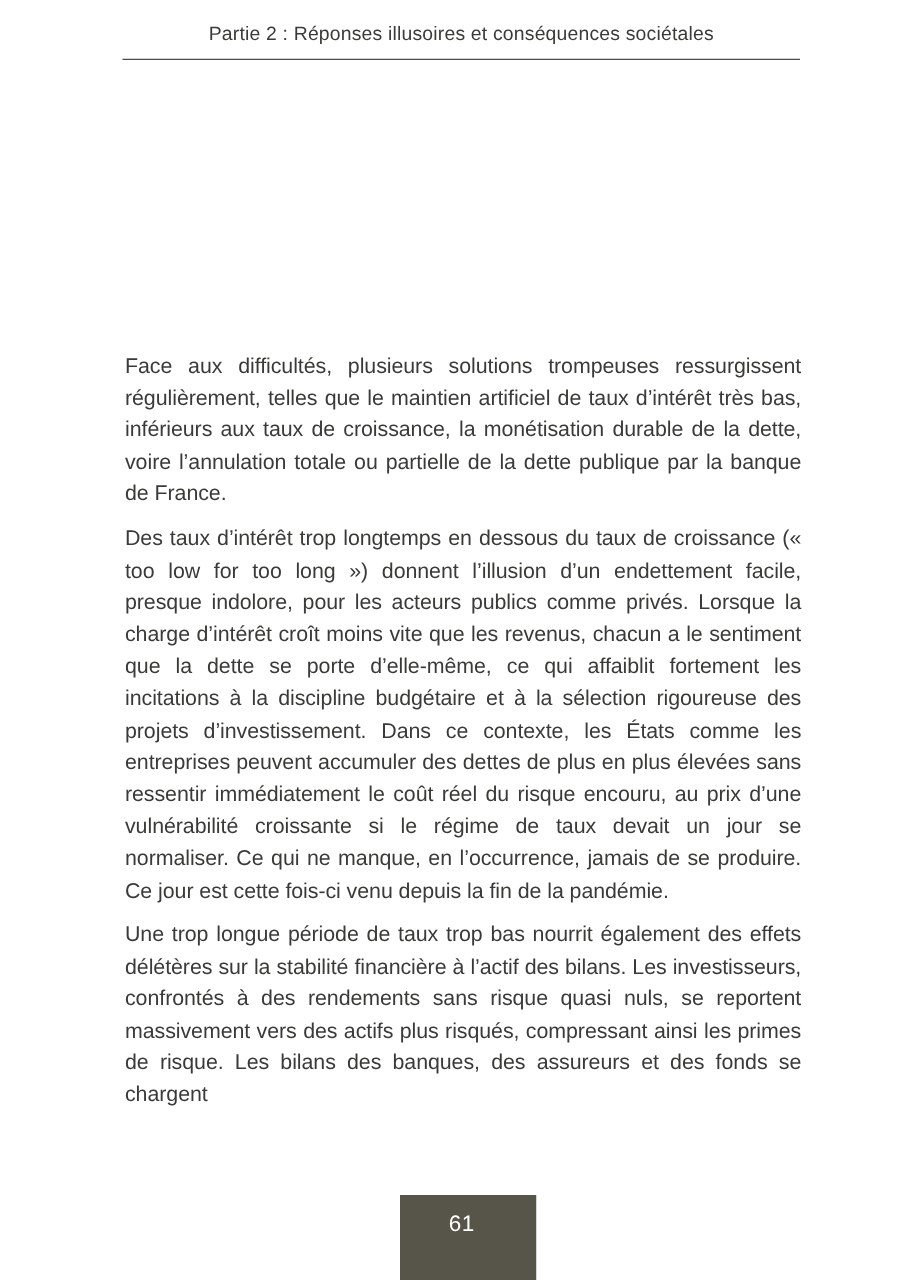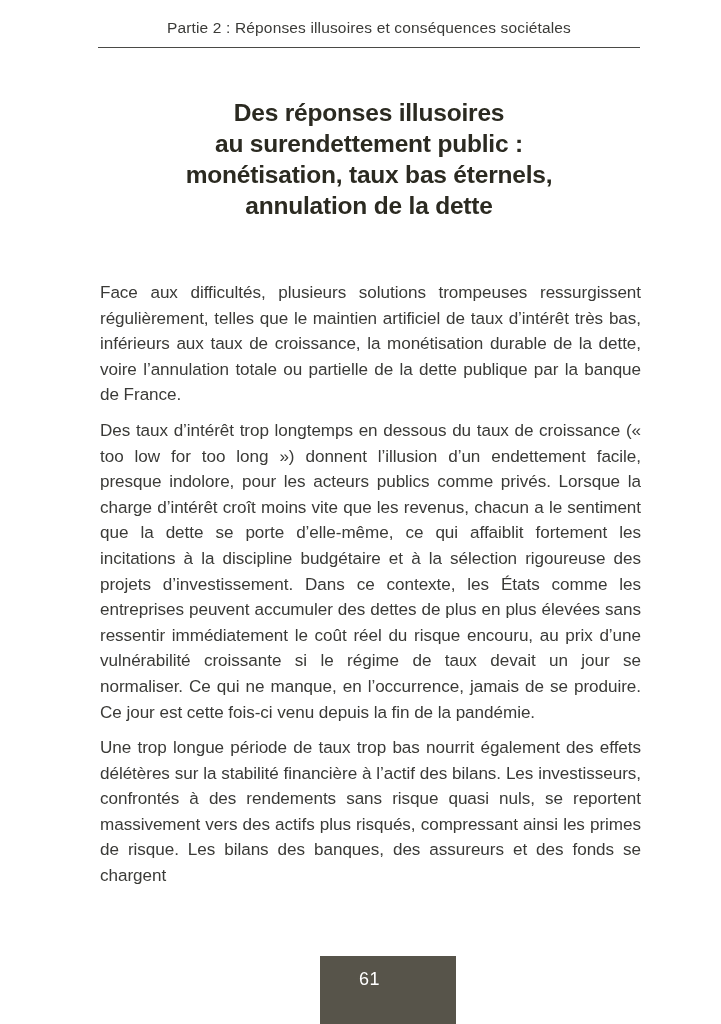--- a/index.html
+++ b/index.html
@@ -91,21 +91,20 @@
   }
 
   
   .page-number-box {
     position: absolute;
     left: 320px;
     top: 956px;
     width: 109px;
     height: 68px;
     background: #57544a;
-    padding-left: 27px;
   }
   .page-number-text {
     position: absolute;
     left: 0;
     top: 0;
     width: 99px;
     height: 46px;
     display: flex;
     align-items: center;
     justify-content: center;
@@ -118,26 +117,20 @@
 </head>
 <body>
 
 <div class="page">
 
   <div class="running-header">
     <span class="running-header-text">Partie 2 : Réponses illusoires et conséquences sociétales</span>
   </div>
   <div class="header-rule"></div>
 
-  <h1 class="chapter-title">
-    <span class="title-line">Des réponses illusoires</span>
-    <span class="title-line">au surendettement public :</span>
-    <span class="title-line">monétisation, taux bas éternels,</span>
-    <span class="title-line">annulation de la dette</span>
-  </h1>
 
   <div class="body-block">
     <p class="para">Face aux difficultés, plusieurs solutions trompeuses ressurgissent régulièrement, telles que le maintien artificiel de taux d’intérêt très bas, inférieurs aux taux de croissance, la monétisation durable de la dette, voire l’annulation totale ou partielle de la dette publique par la banque de France.</p>
     <p class="para">Des taux d’intérêt trop longtemps en dessous du taux de croissance (« too low for too long ») donnent l’illusion d’un endettement facile, presque indolore, pour les acteurs publics comme privés. Lorsque la charge d’intérêt croît moins vite que les revenus, chacun a le sentiment que la dette se porte d’elle-même, ce qui affaiblit fortement les incitations à la discipline budgétaire et à la sélection rigoureuse des projets d’investissement. Dans ce contexte, les États comme les entreprises peuvent accumuler des dettes de plus en plus élevées sans ressentir immédiatement le coût réel du risque encouru, au prix d’une vulnérabilité croissante si le régime de taux devait un jour se normaliser. Ce qui ne manque, en l’occurrence, jamais de se produire. Ce jour est cette fois-ci venu depuis la fin de la pandémie.</p>
     <p class="para">Une trop longue période de taux trop bas nourrit également des effets délétères sur la stabilité financière à l’actif des bilans. Les investisseurs, confrontés à des rendements sans risque quasi nuls, se reportent massivement vers des actifs plus risqués, compressant ainsi les primes de risque. Les bilans des banques, des assureurs et des fonds se chargent</p>
   </div>
 
   <div class="page-number-box">
     <span class="page-number-text">61</span>
   </div>

